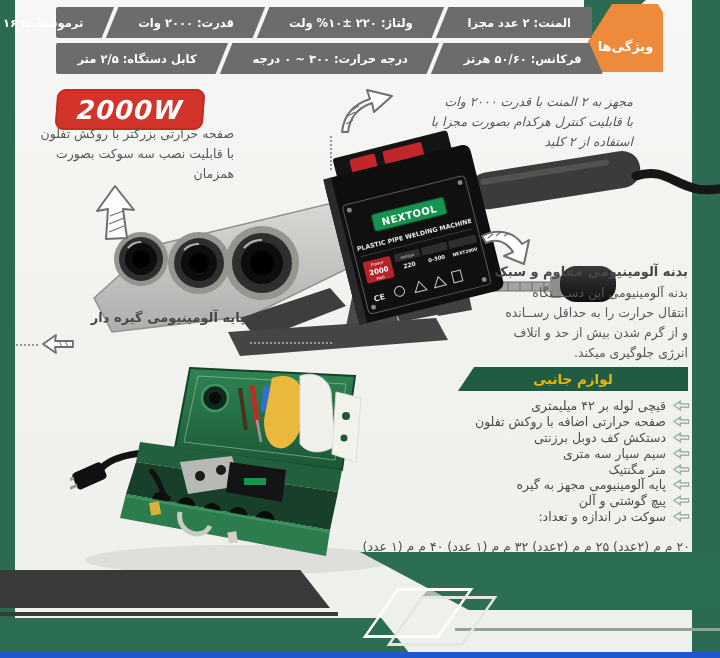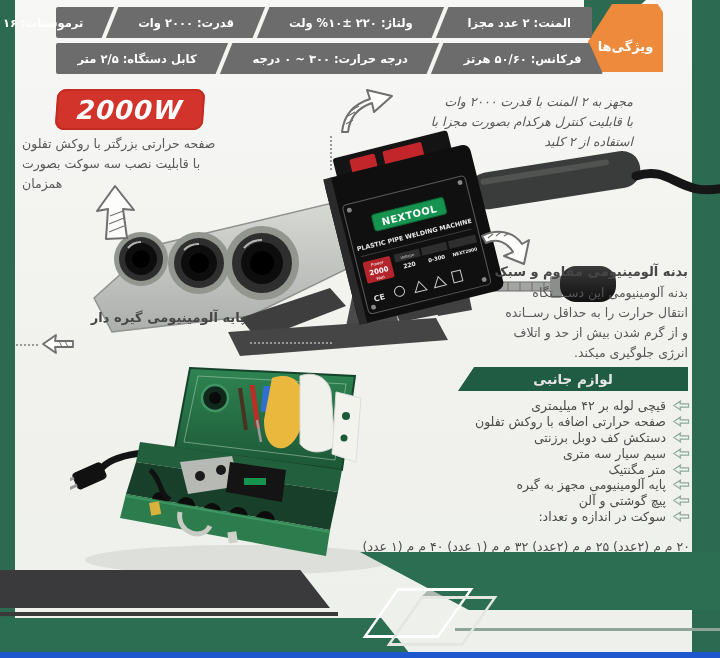--- a/index.html
+++ b/index.html
@@ -29,33 +29,33 @@
     font-size:13px;direction:rtl;}
   .features-tab span{margin-top:16px;}
   
   .power-badge{position:absolute;left:56px;top:89px;width:148px;height:41px;background:#d2342b;
     border-radius:9px;display:flex;align-items:center;justify-content:center;
     transform:skewX(-4deg);box-shadow:inset 0 0 0 2px #c22a22;}
   .power-badge span{color:#fff;font-weight:bold;font-style:italic;font-size:26px;letter-spacing:1px;}
   
   .anno{position:absolute;direction:rtl;color:#585858;font-size:12.5px;line-height:1.6;}
   .anno-elements{left:415px;top:92px;width:218px;text-align:right;font-style:italic;}
-  .anno-plate{left:22px;top:134px;width:212px;text-align:left;}
+  .anno-plate{left:22px;top:124px;width:212px;text-align:right;}
   .anno-body{left:486px;top:262px;width:202px;text-align:right;}
   .anno-stand{left:30px;top:308px;width:215px;text-align:right;}
   .anno-title{font-weight:bold;color:#474747;font-size:13px;}
   .sketch-arrow{position:absolute;}
   .dotted-v{position:absolute;left:330px;top:136px;height:34px;width:0;border-left:2px dotted #9a9a9a;}
   .dotted-h{position:absolute;border-top:2px dotted #9a9a9a;height:0;}
   .dotted-stand-l{left:16px;top:344px;width:22px;}
   .dotted-stand-r{left:250px;top:342px;width:82px;}
   
   .acc-header{position:absolute;left:458px;top:367px;width:230px;height:24px;background:#1f5c43;
     clip-path:polygon(7% 0,100% 0,100% 100%,0 100%);display:flex;align-items:center;
-    justify-content:center;color:#e5e5e5;font-weight:bold;font-size:13.5px;direction:rtl;}
+    justify-content:center;color:#eab308;font-weight:bold;font-size:13.5px;direction:rtl;}
   .acc-list{position:absolute;right:30px;top:398px;width:330px;direction:rtl;
     list-style:none;margin:0;padding:0;color:#4c4c4c;font-size:12.5px;}
   .acc-list li{display:flex;align-items:center;gap:6px;height:15.8px;}
   .bullet{flex:0 0 18px;height:11px;}
   .acc-sizes{position:absolute;right:30px;top:539px;direction:rtl;color:#4c4c4c;font-size:12.5px;}
   
   .bot{position:absolute;}
   .bot-green-slab{left:345px;top:552px;width:375px;height:58px;background:#2b6e51;
     clip-path:polygon(4% 0,100% 0,100% 100%,33% 100%);}
   .bot-gray-wedge{left:420px;top:556px;width:72px;height:42px;background:#99a39c;opacity:.75;

